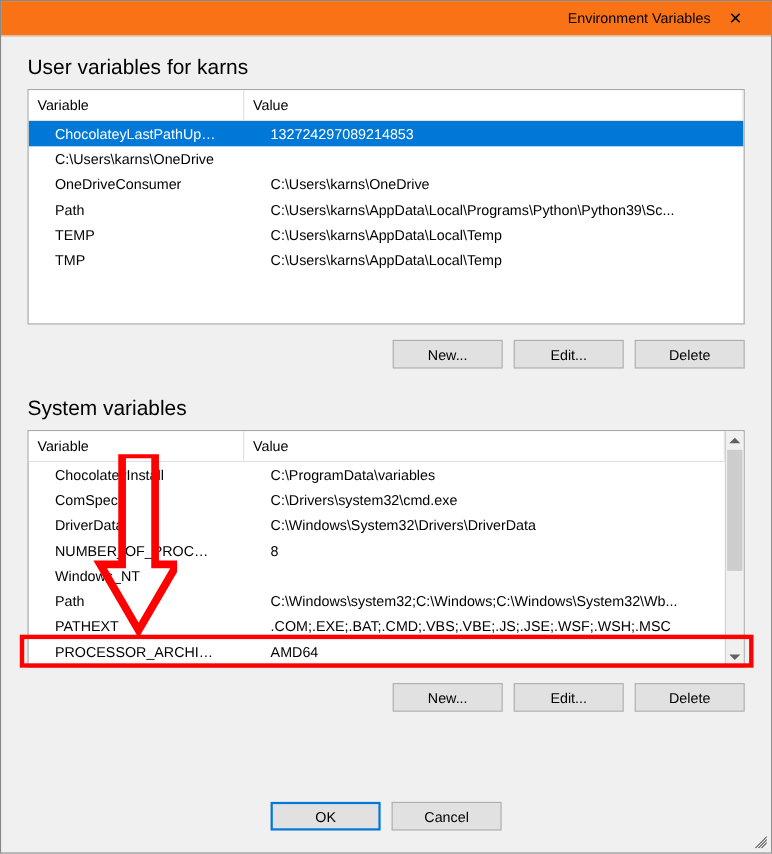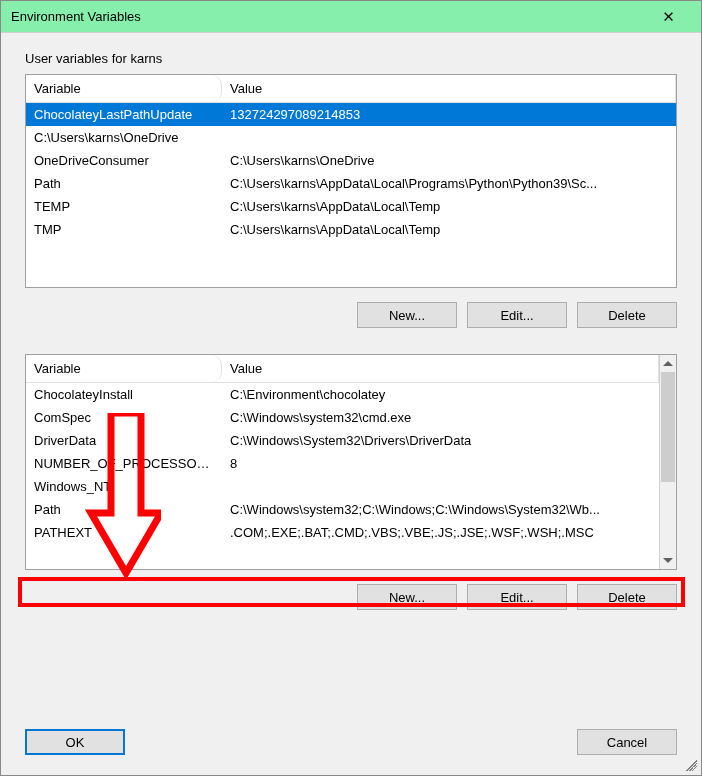--- a/index.html
+++ b/index.html
@@ -17,44 +17,45 @@
     width: 702px;
     height: 776px;
     background: #f0f0f0;
     display:flex;
     flex-direction:column;
     border:1px solid #888;
     position:relative;
   }
   .title-bar {
     height: 32px;
-    background:#86efac;
+    background:#f97316;
     border-bottom:1px solid #d0d0d0;
     display:flex;
     align-items:center;
     padding:0 10px;
+    text-align:right;
   }
   .title-bar .title-text {
     flex:1;
     font-size:13px;
   }
   .close-btn {
     width:45px; height:32px;
     display:flex; align-items:center; justify-content:center;
     font-size:15px;
     cursor:pointer;
   }
   .content {
     flex:1;
     padding: 18px 24px 0 24px;
     display:flex;
     flex-direction:column;
   }
   .group-label {
-    font-size:13px;
+    font-size:19px;
     margin-bottom:8px;
   }
   .listbox {
     background:#fff;
     border:1px solid #a0a0a0;
     height: 214px;
     overflow:hidden;
   }
   .listbox-header {
     display:flex;
@@ -70,26 +71,26 @@
     overflow:hidden;
   }
   .row {
     display:flex;
     font-size:13px;
     line-height:23px;
     height:23px;
     white-space:nowrap;
   }
   .row .col {
-    padding:0 8px;
+    padding:0 24px;
     overflow:hidden;
     text-overflow:ellipsis;
   }
   .row.selected { background:#0078d7; color:#fff; }
-  .col-name { width:196px; flex:0 0 196px;border-radius:10px; }
+  .col-name { width:196px; flex:0 0 196px; }
   .col-value { flex:1; }
   .listbox.system {
      height: 216px;
      display:flex;
   }
   .listbox.system .listbox-inner {
     flex:1;
     overflow:hidden;
     display:flex;
     flex-direction:column;
@@ -133,21 +134,21 @@
     background:#e1e1e1;
     border:1px solid #adadad;
     font-family:inherit;
     font-size:13px;
     cursor:pointer;
     padding:0;
   }
   button.win-btn.default { border:2px solid #0078d7; background:#e1e1e1; }
   .bottom-btns {
     display:flex;
-    justify-content:space-between;
+    justify-content:center;
     gap:10px;
     padding:20px 24px 20px 24px;
   }
   
   .annotation-arrow {
     position:absolute;
     pointer-events:none;
     z-index:50;
   }
   .annotation-box {
@@ -214,53 +215,58 @@
         </div>
     </div>
     <div class="btn-row">
       <button class="win-btn">New...</button>
       <button class="win-btn">Edit...</button>
       <button class="win-btn">Delete</button>
     </div>
 
     <div style="height:26px"></div>
 
+    <div class="group-label">System variables</div>
     <div class="listbox system">
       <div class="listbox-inner">
         <div class="listbox-header">
           <div class="col col-name">Variable</div>
           <div class="col col-value">Value</div>
         </div>
         <div class="listbox-rows" id="system-rows">
             <div class="row">
               <div class="col col-name">ChocolateyInstall</div>
-              <div class="col col-value">C:\Environment\chocolatey</div>
+              <div class="col col-value">C:\ProgramData\variables</div>
             </div>
             <div class="row">
               <div class="col col-name">ComSpec</div>
-              <div class="col col-value">C:\Windows\system32\cmd.exe</div>
+              <div class="col col-value">C:\Drivers\system32\cmd.exe</div>
             </div>
             <div class="row">
               <div class="col col-name">DriverData</div>
               <div class="col col-value">C:\Windows\System32\Drivers\DriverData</div>
             </div>
             <div class="row">
               <div class="col col-name">NUMBER_OF_PROCESSORS</div>
               <div class="col col-value">8</div>
             </div>
             <div class="row">
               <div class="col col-value">Windows_NT</div>
             </div>
             <div class="row">
               <div class="col col-name">Path</div>
               <div class="col col-value">C:\Windows\system32;C:\Windows;C:\Windows\System32\Wb...</div>
             </div>
             <div class="row">
               <div class="col col-name">PATHEXT</div>
               <div class="col col-value">.COM;.EXE;.BAT;.CMD;.VBS;.VBE;.JS;.JSE;.WSF;.WSH;.MSC</div>
+            </div>
+            <div class="row">
+              <div class="col col-name">PROCESSOR_ARCHITECTU</div>
+              <div class="col col-value">AMD64</div>
             </div>
           </div>
       </div>
       <div class="scrollbar">
         <div class="scroll-thumb"></div>
       </div>
     </div>
     <div class="btn-row">
       <button class="win-btn">New...</button>
       <button class="win-btn">Edit...</button>

